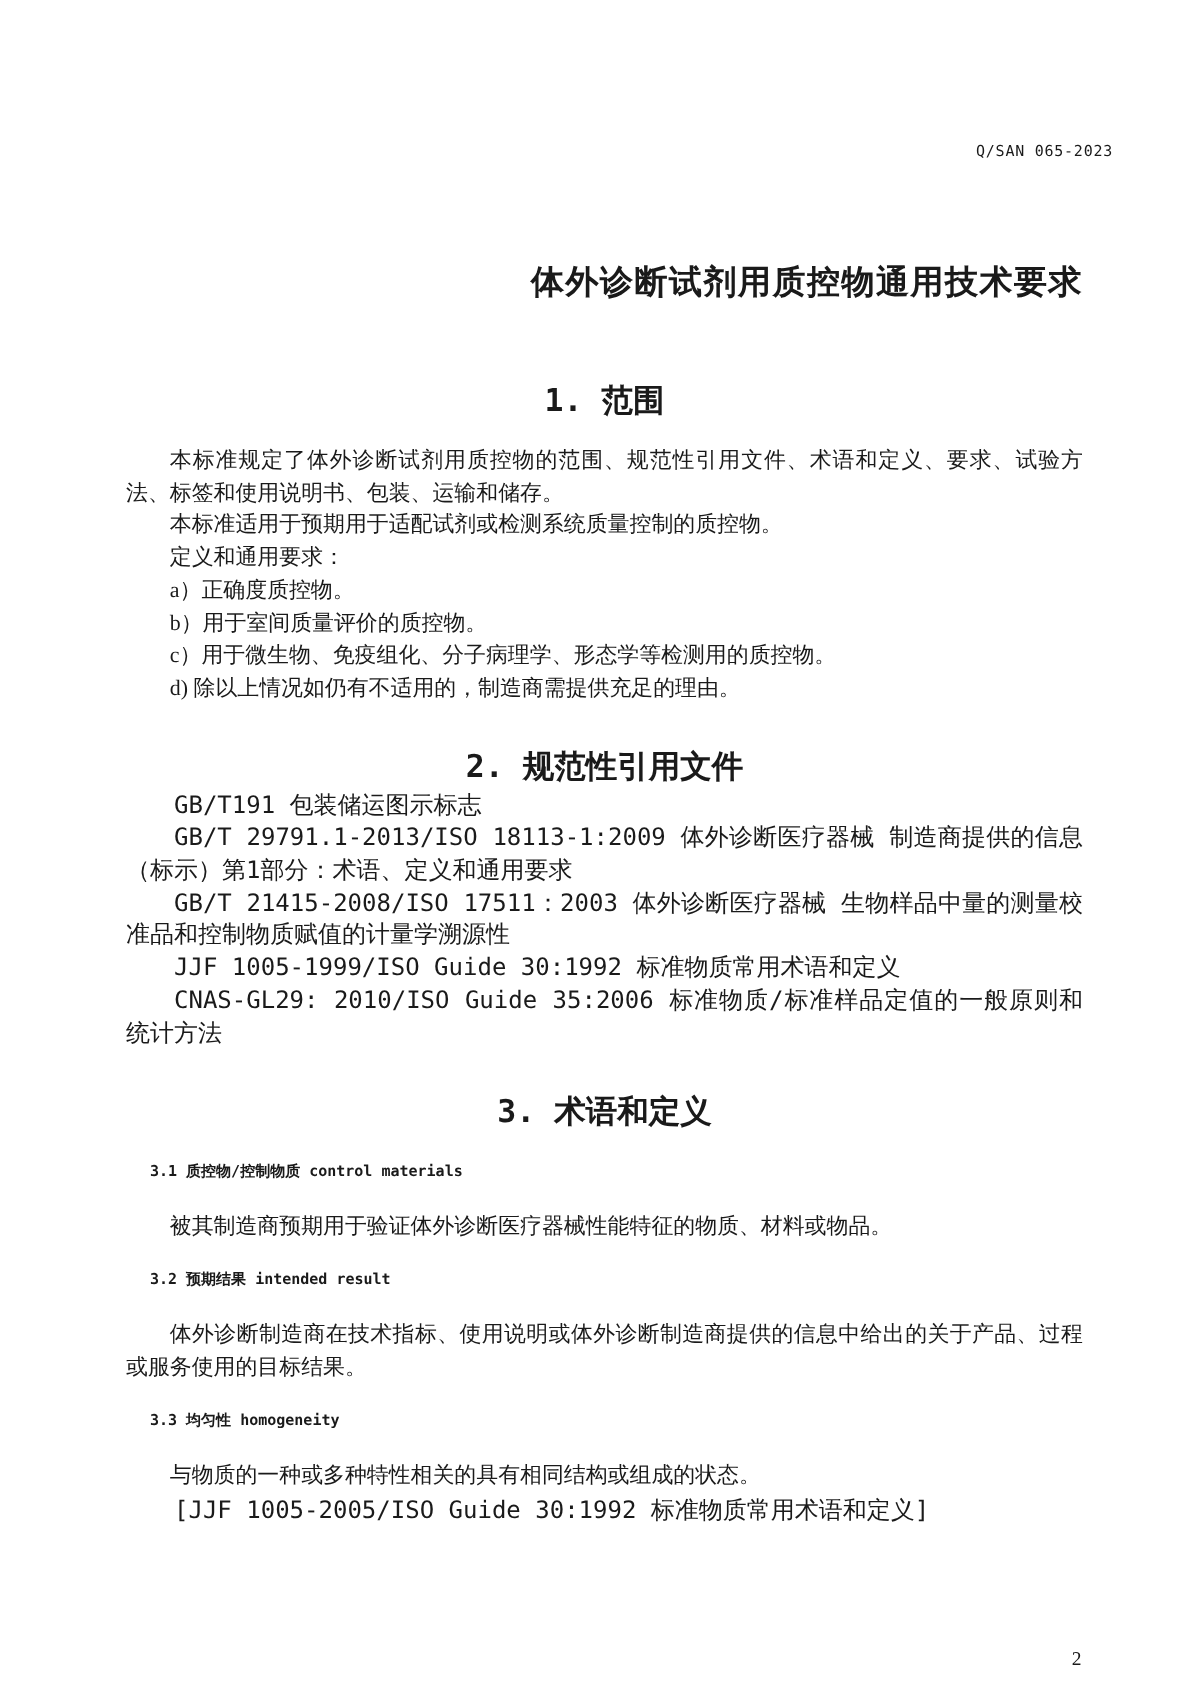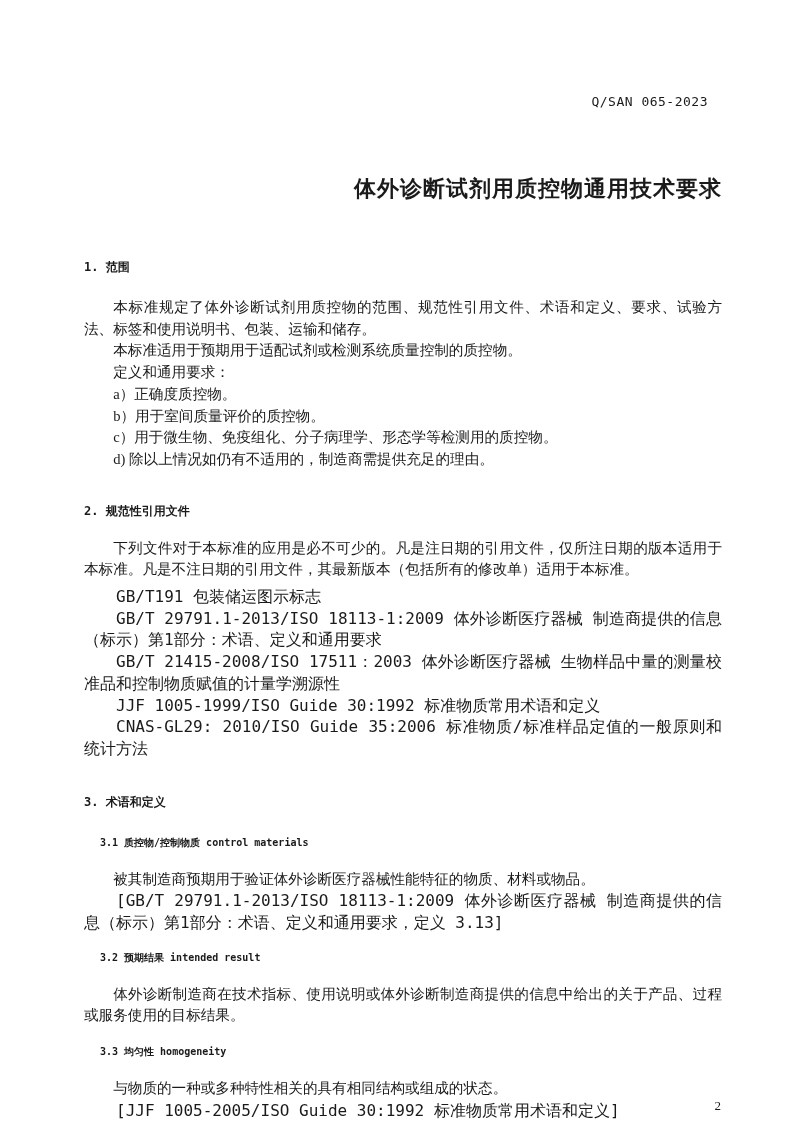--- a/index.html
+++ b/index.html
@@ -7,23 +7,23 @@
     position: relative;
     width: 800px;
     height: 1131px;
     background: #ffffff;
     color: #1a1a1a;
     overflow: hidden;
   }
   .doc-code {
     position: absolute;
     top: 94px;
-    right: 92px;
+    right: 58px;
     font-family: "DejaVu Sans Mono", monospace;
-    font-size: 13px;
+    font-size: 10px;
     line-height: 16px;
     letter-spacing: 0.5px;
   }
   .content {
     position: absolute;
     left: 84px;
     top: 0;
     width: 638px;
   }
   .title {
@@ -32,22 +32,23 @@
     font-weight: 700;
     font-size: 22px;
     line-height: 27px;
     text-align: right;
     letter-spacing: 1px;
   }
   .h-sec {
     margin: 0;
     font-family: "DejaVu Sans Mono", "Liberation Sans", sans-serif;
     font-weight: 700;
-    font-size: 12px;
+    font-size: 21px;
     line-height: 20px;
+    text-align: center;
   }
   .h-sub {
     margin: 16px;
     font-family: "DejaVu Sans Mono", "Liberation Sans", sans-serif;
     font-weight: 700;
     font-size: 10px;
     line-height: 20px;
   }
   .para {
     margin: 0;
@@ -84,32 +85,30 @@
     <h2 class="h-sec" style="margin-top:55px">1. 范围</h2>
     <p class="para" style="margin-top:20px">本标准规定了体外诊断试剂用质控物的范围、规范性引用文件、术语和定义、要求、试验方法、标签和使用说明书、包装、运输和储存。</p>
     <p class="para">本标准适用于预期用于适配试剂或检测系统质量控制的质控物。</p>
     <p class="para">定义和通用要求：</p>
     <p class="para">a）正确度质控物。</p>
     <p class="para">b）用于室间质量评价的质控物。</p>
     <p class="para">c）用于微生物、免疫组化、分子病理学、形态学等检测用的质控物。</p>
     <p class="para">d) 除以上情况如仍有不适用的，制造商需提供充足的理由。</p>
 
     <h2 class="h-sec" style="margin-top:30px">2. 规范性引用文件</h2>
-    <p class="para" style="margin-top:17px">下列文件对于本标准的应用是必不可少的。凡是注日期的引用文件，仅所注日期的版本适用于本标准。凡是不注日期的引用文件，其最新版本（包括所有的修改单）适用于本标准。</p>
     <p class="para ref" style="margin-top:5px">GB/T191 包装储运图示标志</p>
     <p class="para ref">GB/T 29791.1-2013/ISO 18113-1:2009 体外诊断医疗器械 制造商提供的信息（标示）第1部分：术语、定义和通用要求</p>
     <p class="para ref">GB/T 21415-2008/ISO 17511：2003 体外诊断医疗器械 生物样品中量的测量校准品和控制物质赋值的计量学溯源性</p>
     <p class="para ref">JJF 1005-1999/ISO Guide 30:1992 标准物质常用术语和定义</p>
     <p class="para ref">CNAS-GL29: 2010/ISO Guide 35:2006 标准物质/标准样品定值的一般原则和统计方法</p>
 
     <h2 class="h-sec" style="margin-top:32px">3. 术语和定义</h2>
 
     <h3 class="h-sub" style="margin-top:21px">3.1 质控物/控制物质 control materials</h3>
     <p class="para" style="margin-top:8px">被其制造商预期用于验证体外诊断医疗器械性能特征的物质、材料或物品。</p>
-    <p class="para ref">[GB/T 29791.1-2013/ISO 18113-1:2009 体外诊断医疗器械 制造商提供的信息（标示）第1部分：术语、定义和通用要求，定义 3.13]</p>
 
     <h3 class="h-sub" style="margin-top:14px">3.2 预期结果 intended result</h3>
     <p class="para" style="margin-top:6px">体外诊断制造商在技术指标、使用说明或体外诊断制造商提供的信息中给出的关于产品、过程或服务使用的目标结果。</p>
 
     <h3 class="h-sub" style="margin-top:15px">3.3 均匀性 homogeneity</h3>
     <p class="para" style="margin-top:6px">与物质的一种或多种特性相关的具有相同结构或组成的状态。</p>
     <p class="para ref">[JJF 1005-2005/ISO Guide 30:1992 标准物质常用术语和定义]</p>
 
   </div>
 

